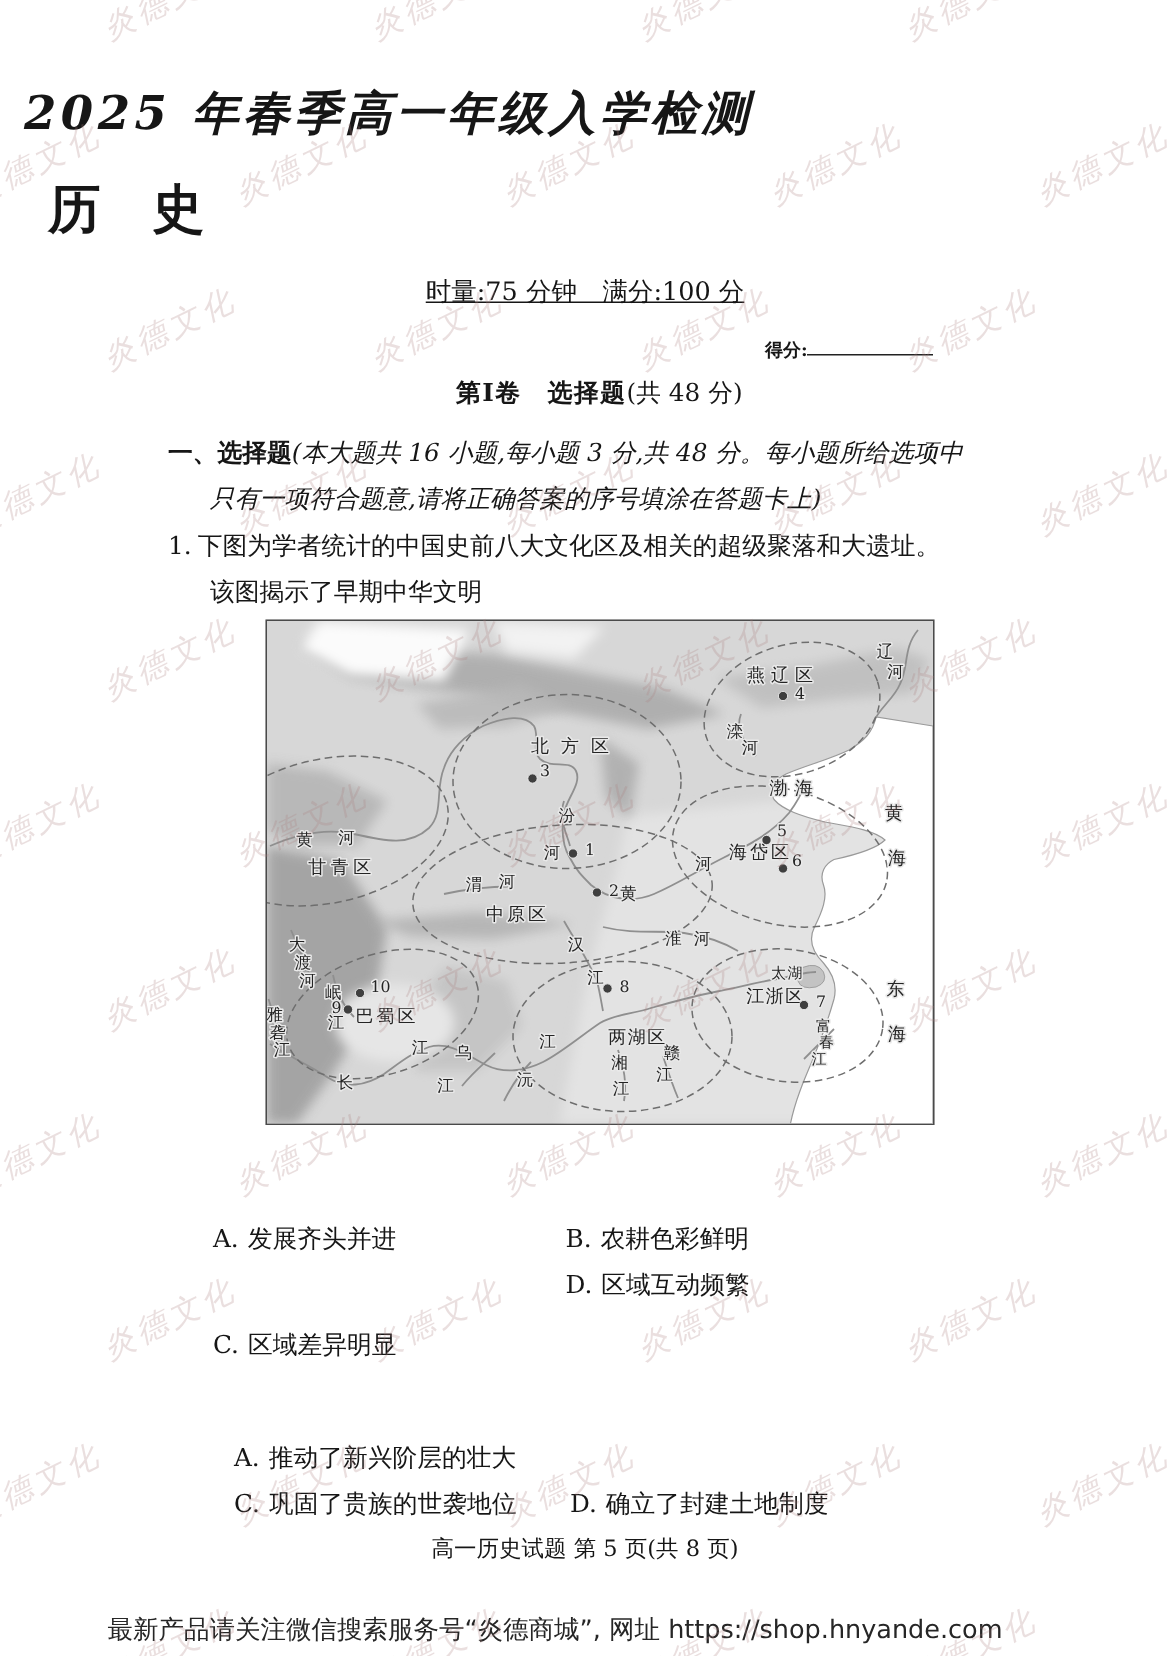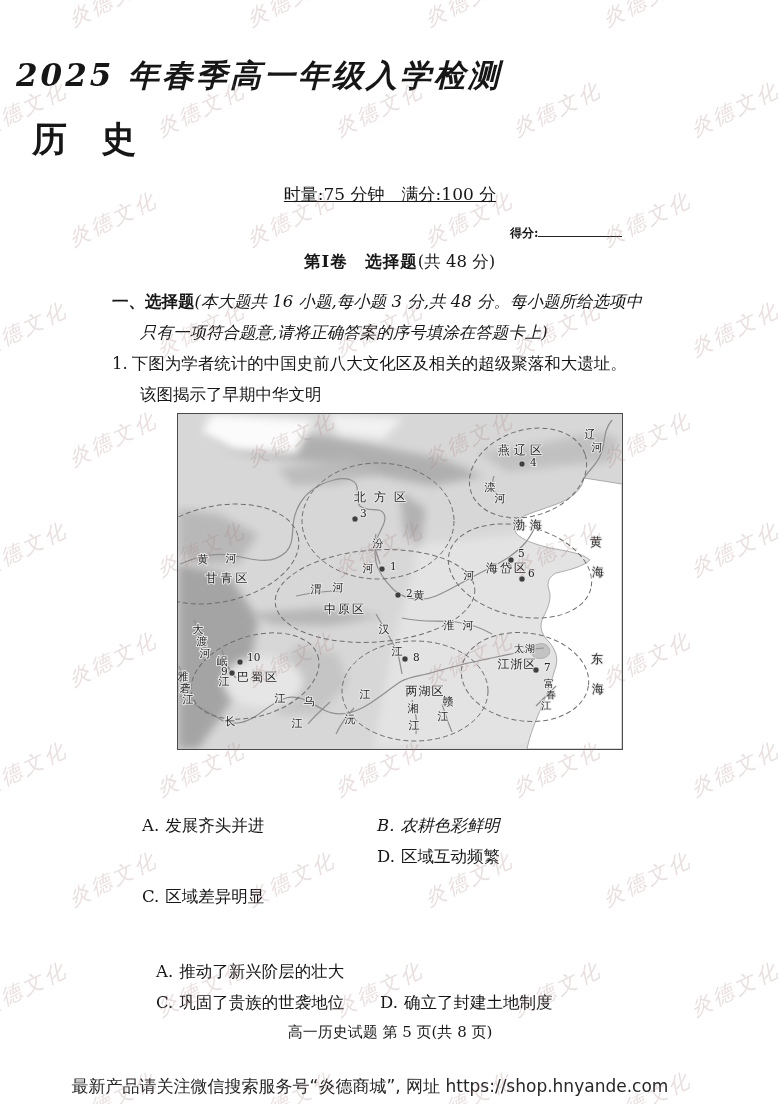--- a/index.html
+++ b/index.html
@@ -241,21 +241,21 @@
         <circle cx="227" cy="245" r="3.1" fill="#3f3f3f" stroke="#efefef" stroke-width="0.6"></circle>
         <text x="235" y="247" font-size="10.5">8</text>
         <circle cx="54" cy="259" r="3.1" fill="#3f3f3f" stroke="#efefef" stroke-width="0.6"></circle>
         <text x="43" y="261" font-size="10.5">9</text>
         <circle cx="62" cy="248" r="3.1" fill="#3f3f3f" stroke="#efefef" stroke-width="0.6"></circle>
         <text x="69" y="247" font-size="10.5">10</text>
       </svg></div>
 
 
   <div class="opt" style="left:142px;top:815px;"><span class="ol">A.</span><span>发展齐头并进</span></div>
-  <div class="opt" style="left:377px;top:815px;font-style:italic;"><span class="ol">B.</span><span>农耕色彩鲜明</span></div>
+  <div class="opt" style="left:377px;top:815px;"><span class="ol">B.</span><span>农耕色彩鲜明</span></div>
   <div class="opt" style="left:142px;top:846px;margin-top:40px;"><span class="ol">C.</span><span>区域差异明显</span></div>
   <div class="opt" style="left:377px;top:846px;"><span class="ol">D.</span><span>区域互动频繁</span></div>
 
 
   <div class="opt" style="left:156px;top:961px;"><span class="ol">A.</span><span>推动了新兴阶层的壮大</span></div>
   <div class="opt" style="left:380px;top:992px;"><span class="ol">D.</span><span>确立了封建土地制度</span></div>
   <div class="opt" style="left:156px;top:992px;"><span class="ol">C.</span><span>巩固了贵族的世袭地位</span></div>
 
   <div class="abs footer">高一历史试题 第 5 页(共 8 页)</div>
 

